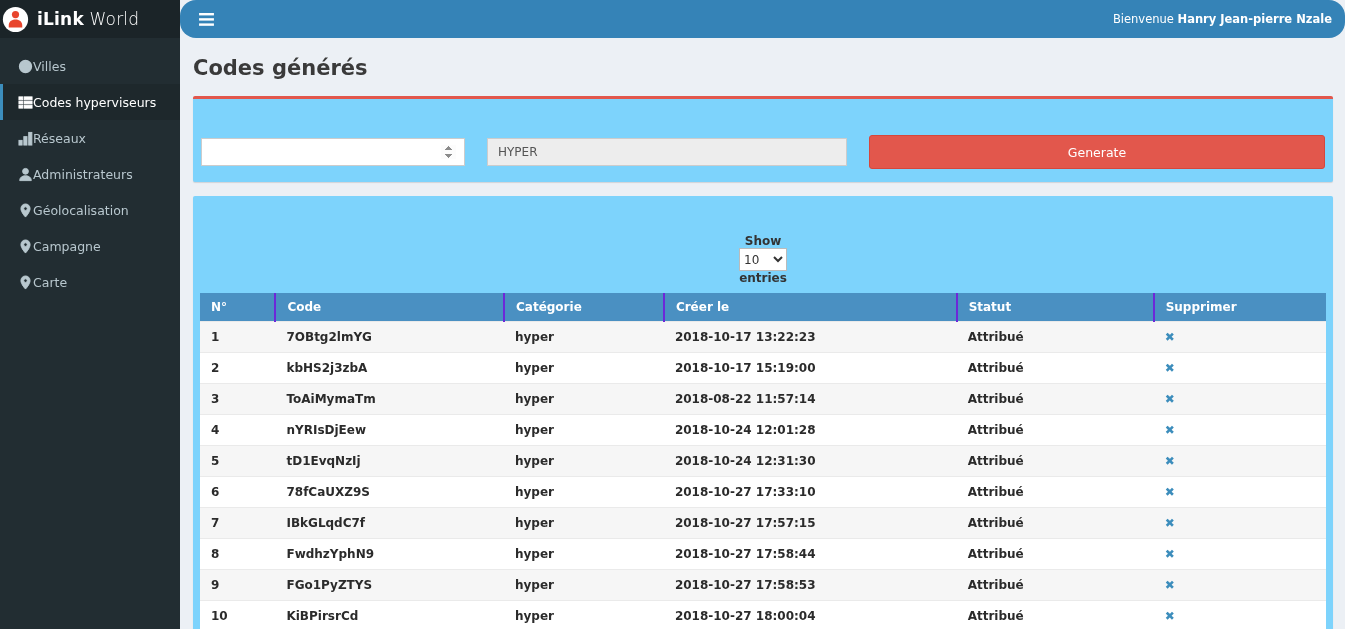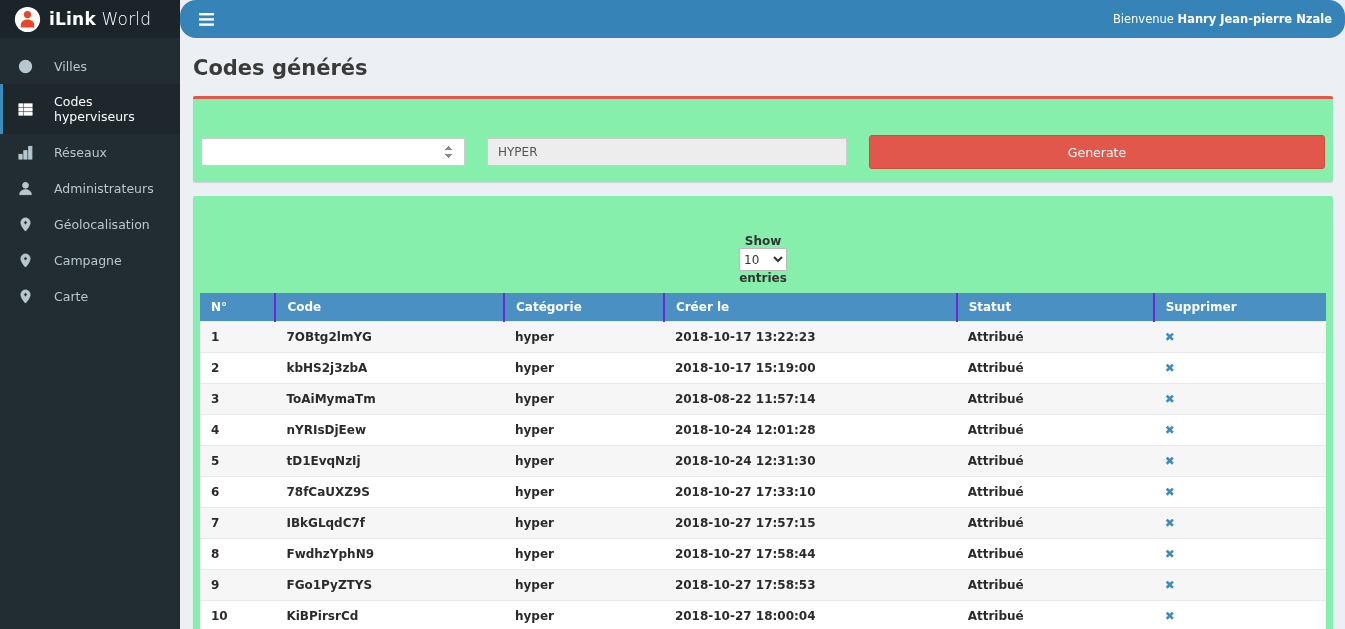--- a/index.html
+++ b/index.html
@@ -8,28 +8,28 @@
     width:1345px; height:629px; overflow:hidden;
     font-family:"DejaVu Sans","Liberation Sans",sans-serif;
     background:#d2d6de; font-size:13px; color:#333;
   }
   .app { display:flex; width:100%; height:100%; }
 
   
   .sidebar { width:180px; flex-shrink:0; background:#222d32; display:flex; flex-direction:column; }
   .logo {
     height:38px; background:#1b2428; color:#fff; display:flex; align-items:center;
-    gap:8px; padding:0 14px; flex-shrink:0; cursor:pointer;
+    gap:8px; padding:0 2px; flex-shrink:0; cursor:pointer;
   }
   .logo-icon svg { width:27px; height:27px; display:block; }
   .logo-text { font-size:17px; letter-spacing:.2px; white-space:nowrap; }
   .logo-text .light { font-weight:300; }
   .menu { padding-top:10px; display:flex; flex-direction:column; }
   .menu-item {
-    display:flex; align-items:center; gap:21px; padding:10px 14px;
+    display:flex; align-items:center; gap:0; padding:10px 14px;
     color:#b8c7ce; font-size:12.5px; text-decoration:none; cursor:pointer;
     border-left:3px solid transparent;
   }
   .menu-item.active { background:#1e282c; color:#fff; border-left-color:#3c8dbc; }
   .mi-icon { width:16px; height:16px; display:inline-flex; align-items:center; justify-content:center; flex-shrink:0; }
   .mi-icon svg { width:15px; height:15px; fill:currentColor; stroke:currentColor; }
 
   
   .main { flex:1; min-width:0; display:flex; flex-direction:column; background:#ecf0f5; }
   .topbar {
@@ -37,21 +37,21 @@
     display:flex; align-items:center; padding:0 13px;border-radius:16px;
   }
   .hamburger { background:none; border:none; padding:4px 6px; cursor:pointer; display:flex; }
   .hamburger svg { width:15px; height:13px; }
   .welcome { margin-left:auto; font-size:11.5px; white-space:nowrap; }
   .welcome b { font-weight:bold; }
 
   .content { flex:1; padding:8px 12px 0 13px; overflow:hidden; }
   .page-title { font-size:21px; font-weight:600; color:#3a3a3a; margin:10px 0 16px 0; }
 
-  .box { background:#86efac; border-radius:2px; box-shadow:0 1px 1px rgba(0,0,0,.12); }
+  .box { background:#7dd3fc; border-radius:2px; box-shadow:0 1px 1px rgba(0,0,0,.12); }
 
   
   .generator-box { border-top:3px solid #e2574c; padding:36px 8px 13px 8px; margin-bottom:14px; }
   .generator-row { display:flex; gap:22px; align-items:center; }
   .count-input {
     width:264px; height:28px; border:1px solid #ccc; padding:3px 8px;
     font-size:13px; font-family:inherit; border-radius:0; background:#fff; color:#333;
   }
   .count-input::-webkit-inner-spin-button { opacity:1; }
   .category-input {

